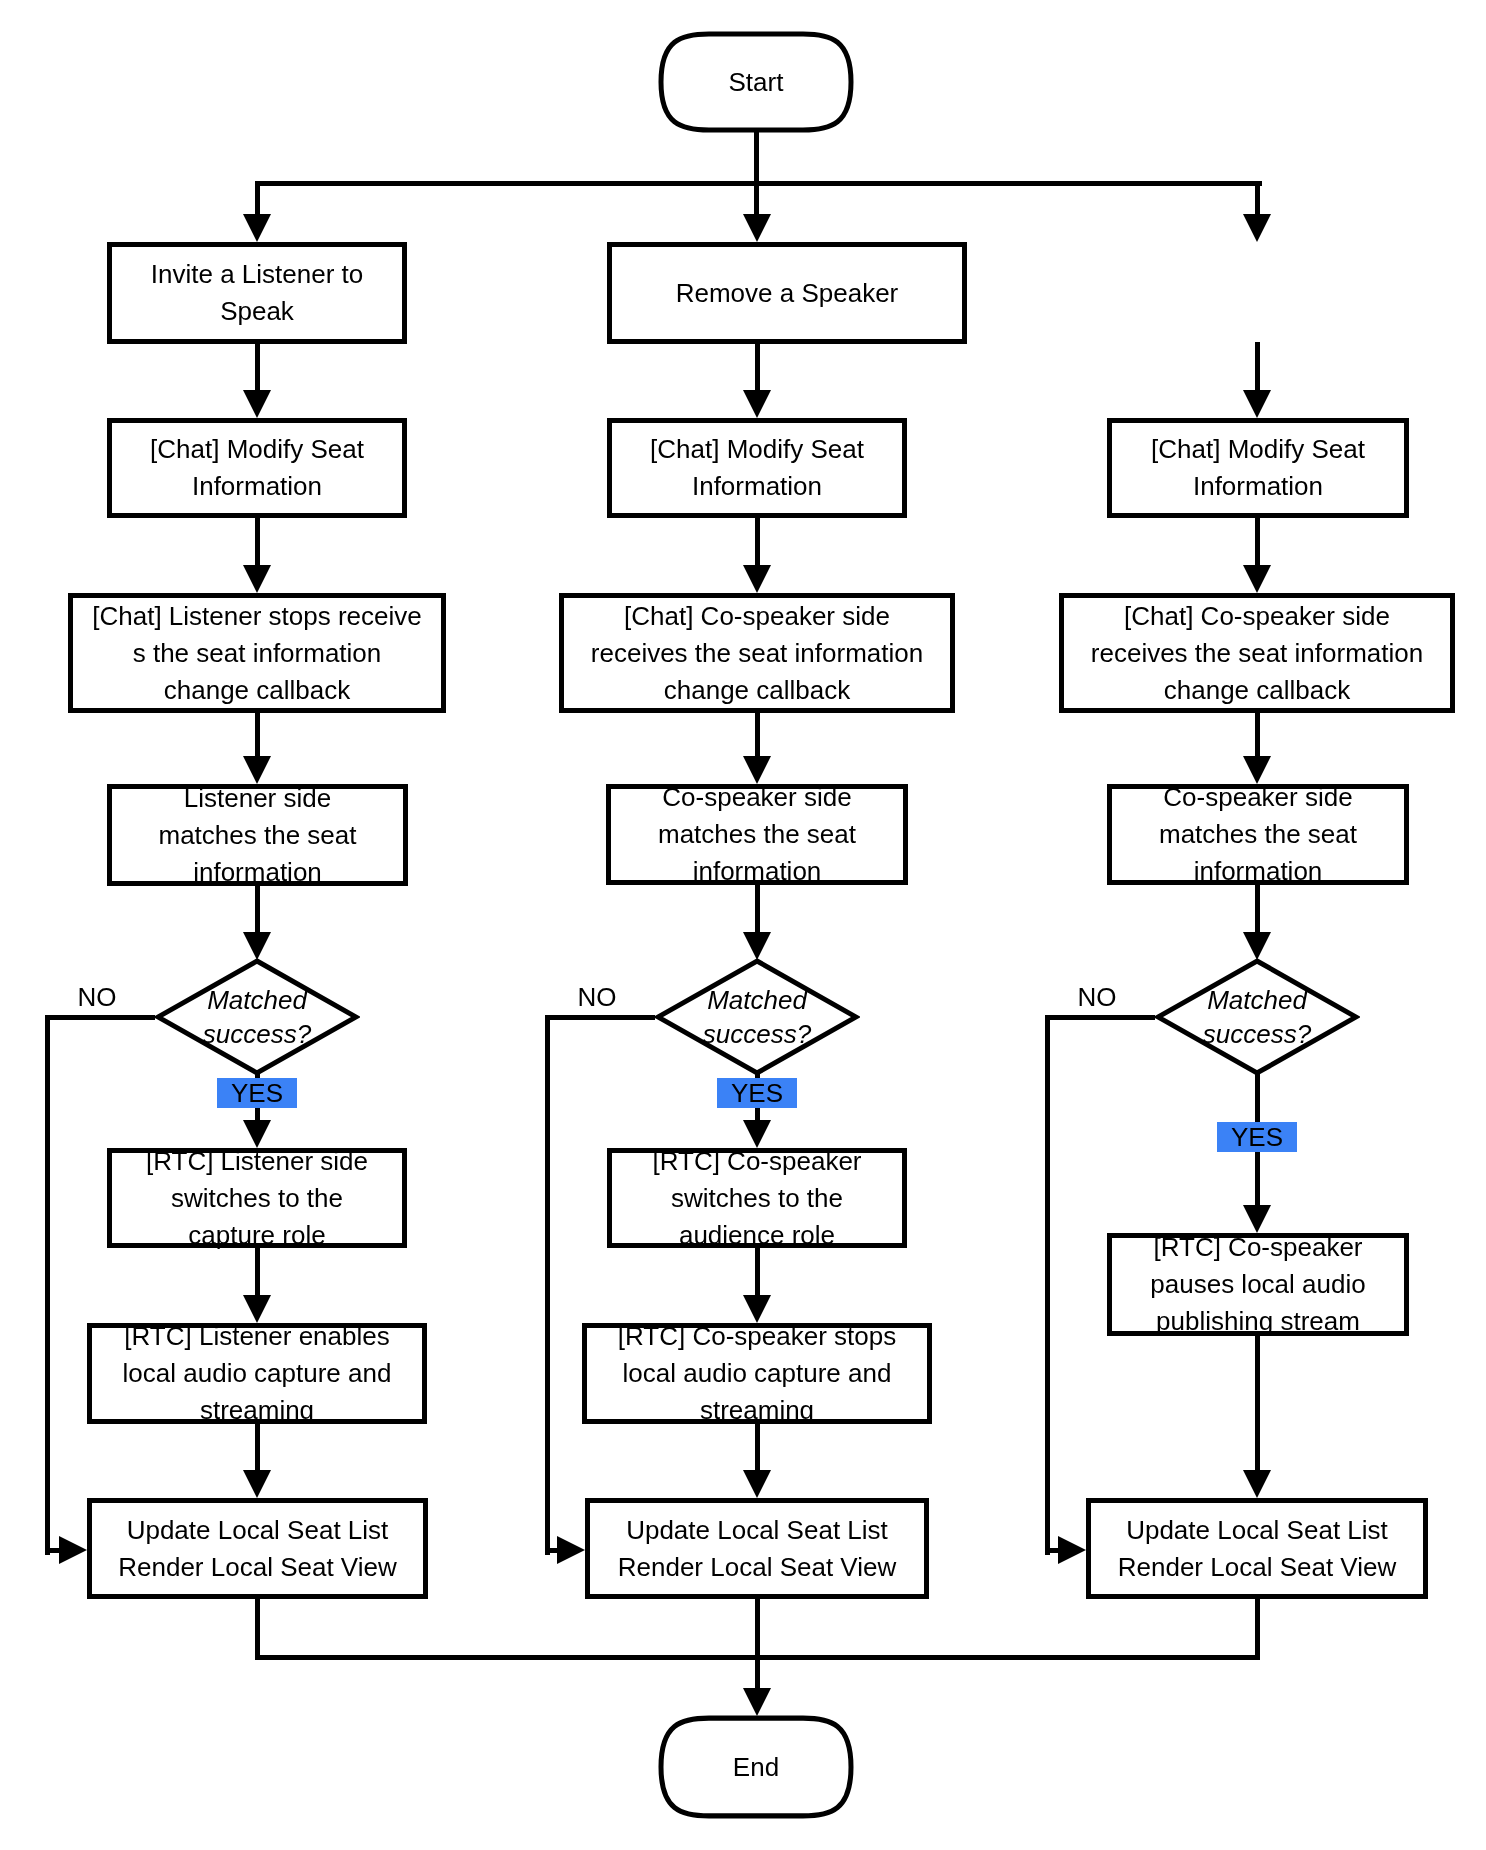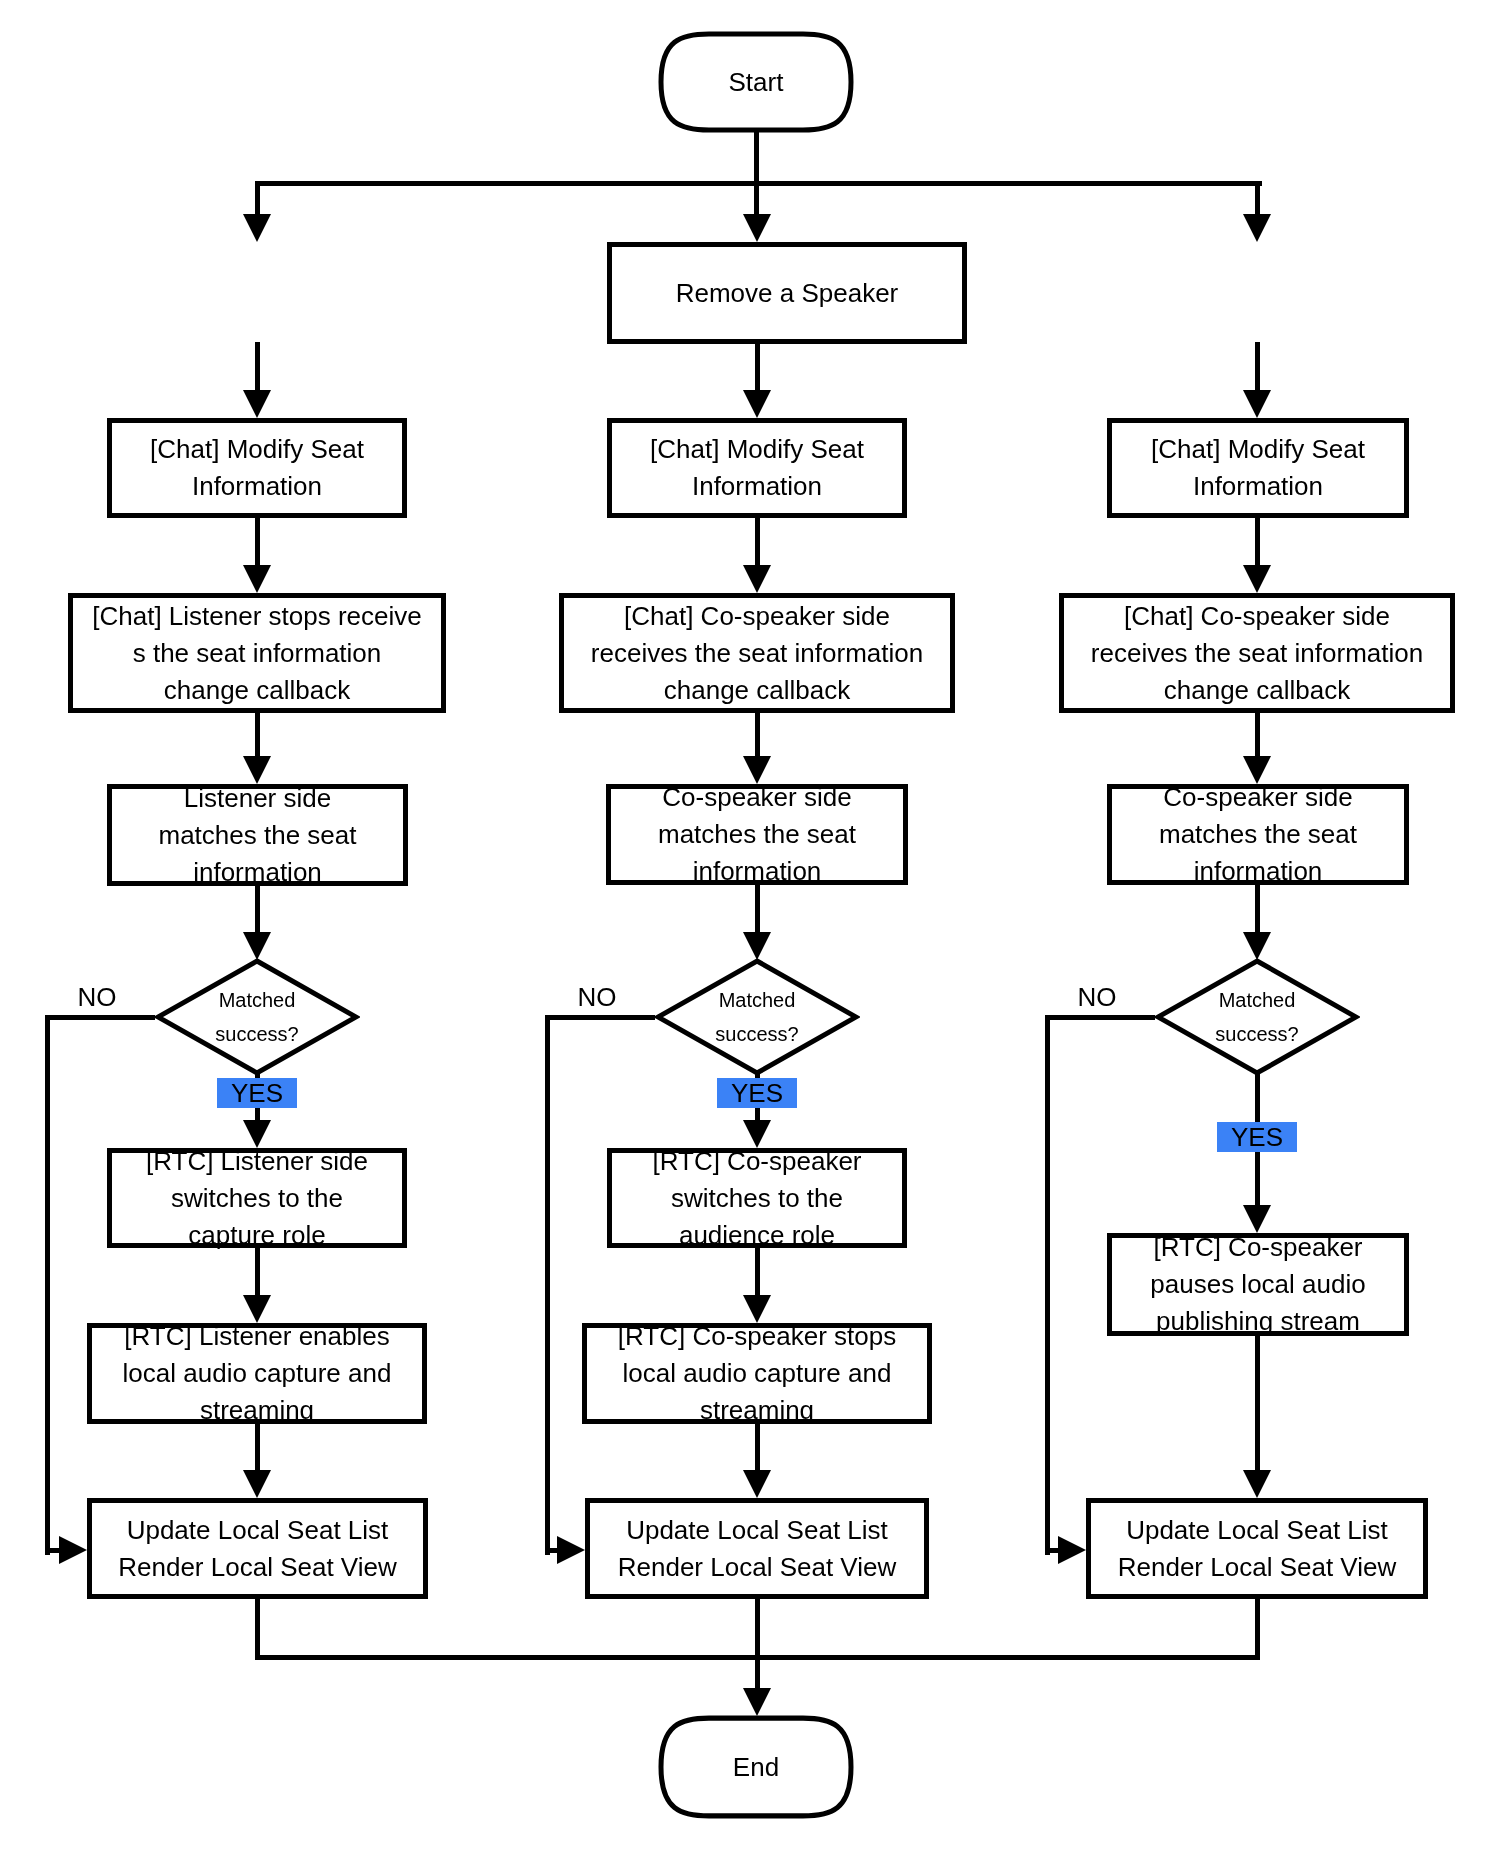--- a/index.html
+++ b/index.html
@@ -18,21 +18,21 @@
   .node{position:absolute;box-sizing:border-box;border:5px solid #000;background:#fff;
     display:flex;align-items:center;justify-content:center;text-align:center;
     font-size:26px;line-height:37px;}
   .node span{white-space:pre-line;}
   .term{position:absolute;display:flex;align-items:center;justify-content:center;
     font-size:26px;}
   .term svg{position:absolute;left:0;top:0;width:100%;height:100%;}
   .term span{position:relative;z-index:1;}
   .diamond{position:absolute;width:206px;height:120px;
     display:flex;align-items:center;justify-content:center;text-align:center;
-    font-size:20px;line-height:34px;}
+    font-size:26px;line-height:34px;font-style:italic;}
   .diamond svg{position:absolute;left:0;top:0;width:100%;height:100%;}
   .diamond span{position:relative;z-index:1;white-space:pre-line;}
   .edge-label{position:absolute;font-size:26px;text-align:center;line-height:30px;}
   .edge-label.yes{background:#3b82f6;z-index:2;}
 </style>
 </head>
 <body>
 
 <div class="canvas">
 
@@ -121,20 +121,24 @@
     <span>Start</span>
   </div>
 
   <div class="term" style="left:657px;top:1714px;width:198px;height:106px">
     <svg viewBox="0 0 198 104" preserveAspectRatio="none">
       <path d="M 52 4 L 146 4 C 174 4 194 10 194 52 C 194 94 174 100 146 100 L 52 100 C 24 100 4 94 4 52 C 4 10 24 4 52 4 Z" fill="#fff" stroke="#000" stroke-width="5"></path>
     </svg>
     <span>End</span>
   </div>
 
+  <div class="node" style="left:107px;top:242px;width:300px;height:102px">
+    <span>Invite a Listener to
+Speak</span>
+  </div>
   <div class="node" style="left:107px;top:418px;width:300px;height:100px">
     <span>[Chat] Modify Seat
 Information</span>
   </div>
   <div class="node" style="left:68px;top:593px;width:378px;height:120px">
     <span>[Chat] Listener stops receive
 s the seat information
 change callback</span>
   </div>
   <div class="node" style="left:107px;top:784px;width:301px;height:102px">

